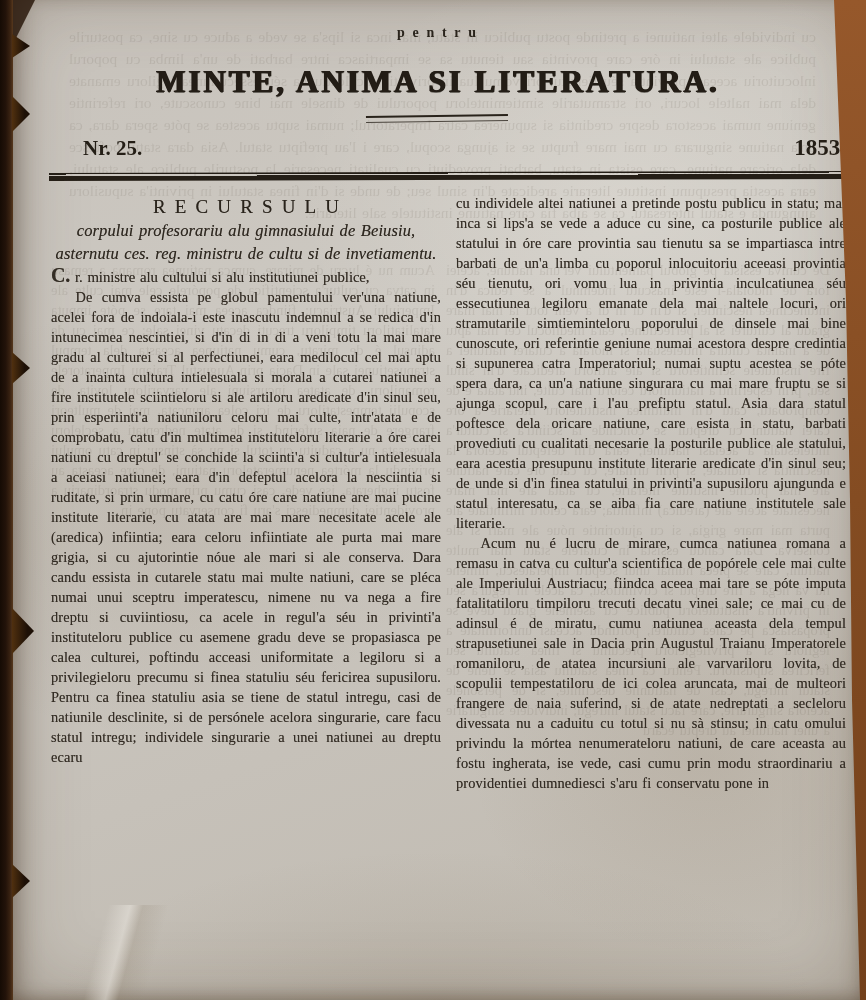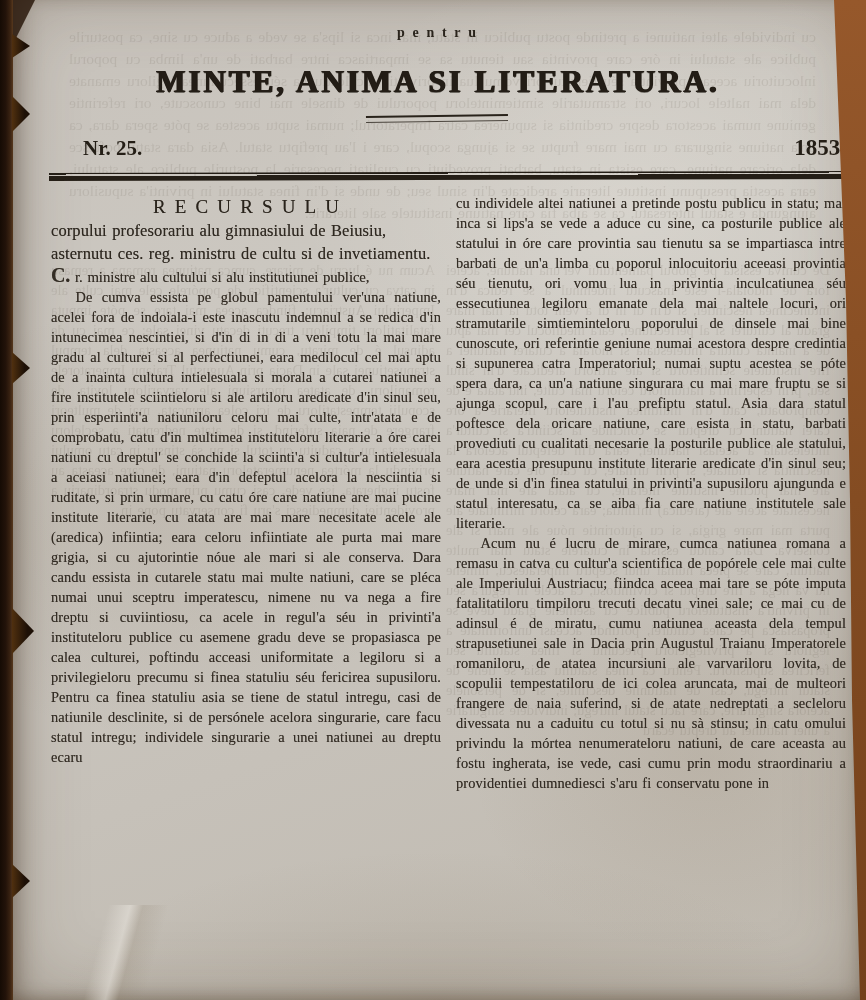--- a/index.html
+++ b/index.html
@@ -119,21 +119,21 @@
     font-size:14.4px; line-height:20px; letter-spacing:0.1px; word-spacing:1.2px;
     text-shadow:0 0 0.6px rgba(51,44,36,0.55);
   }
   .col p { margin:0; }
   .indent { text-indent:1.7em; }
   .article-title {
     margin:4px 0 2px; text-align:center; font-size:19px; font-weight:normal;
     letter-spacing:0.48em; padding-left:0.48em; color:#29231b;
   }
   .subhead {
-    text-align:left; font-size:16.5px; line-height:23px;
+    text-align:center; font-style:italic; font-size:16.5px; line-height:23px;
     margin:0 0 12px; color:#2e2820;
   }
   .salut { white-space:nowrap; font-size:14.8px; letter-spacing:-0.1px; }
   .salut::first-letter { font-size:20px; font-weight:bold; }
   .salut2 { text-align:center; font-size:15.5px; margin:2px 0 8px; }
 </style>
 </head>
 <body>
 
 <div class="stage">

